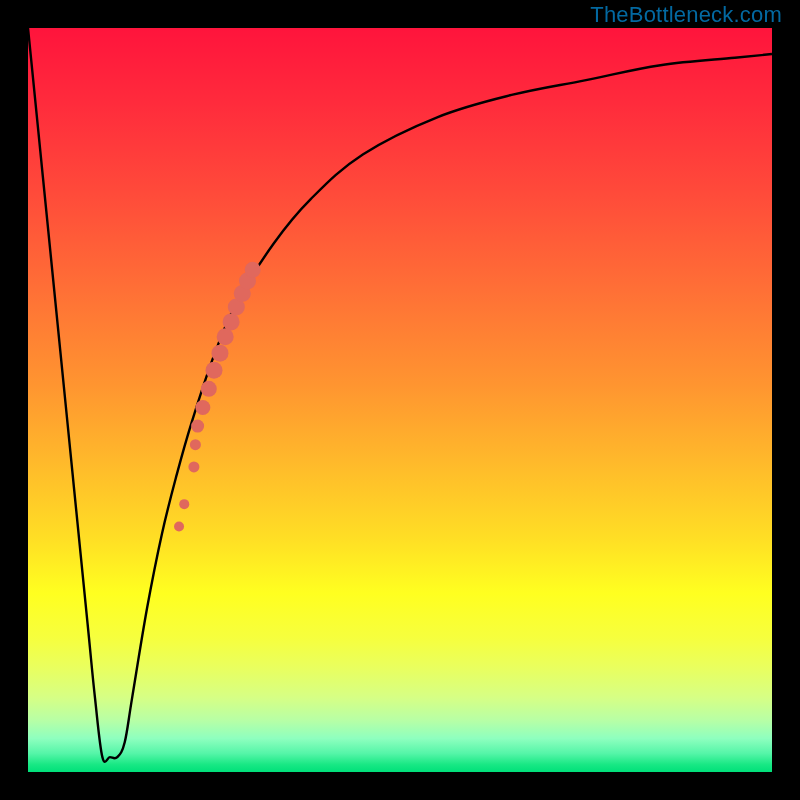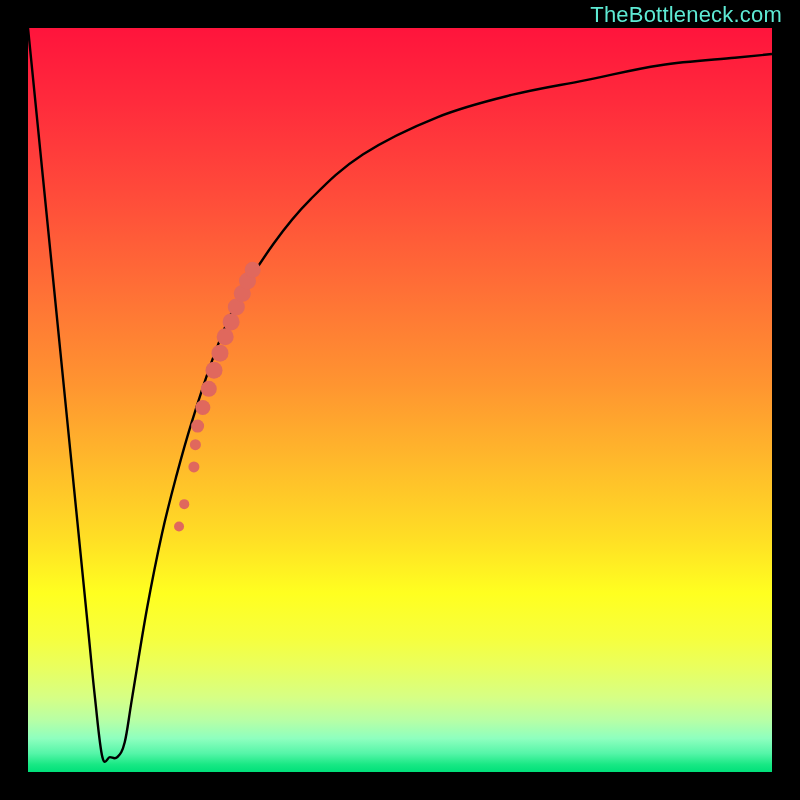--- a/index.html
+++ b/index.html
@@ -15,21 +15,21 @@
     height: 800px;
     background: #000;
     position: relative;
   }
   .watermark {
     position: absolute;
     top: 2px;
     right: 18px;
     font-family: Arial, Helvetica, sans-serif;
     font-size: 22px;
-    color: #5eead4;
+    color: #0369a1;
     font-weight: 500;
     letter-spacing: 0.2px;
   }
   svg {
     position: absolute;
     left: 0;
     top: 0;
   }
 </style>
 </head>

